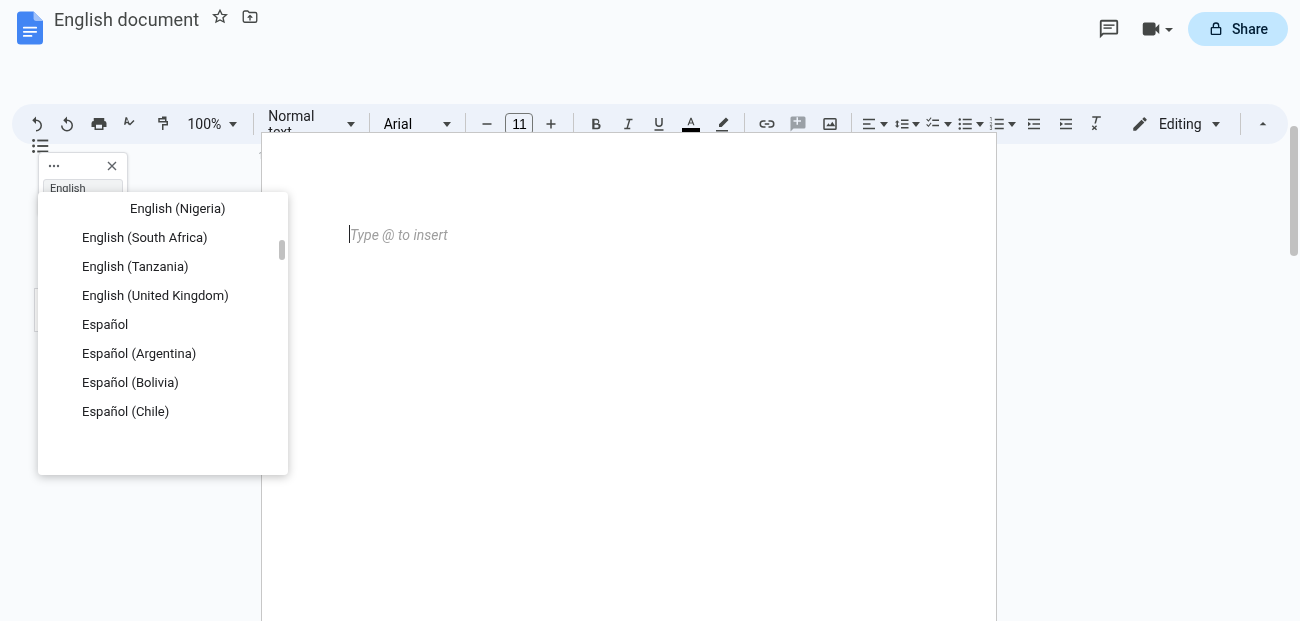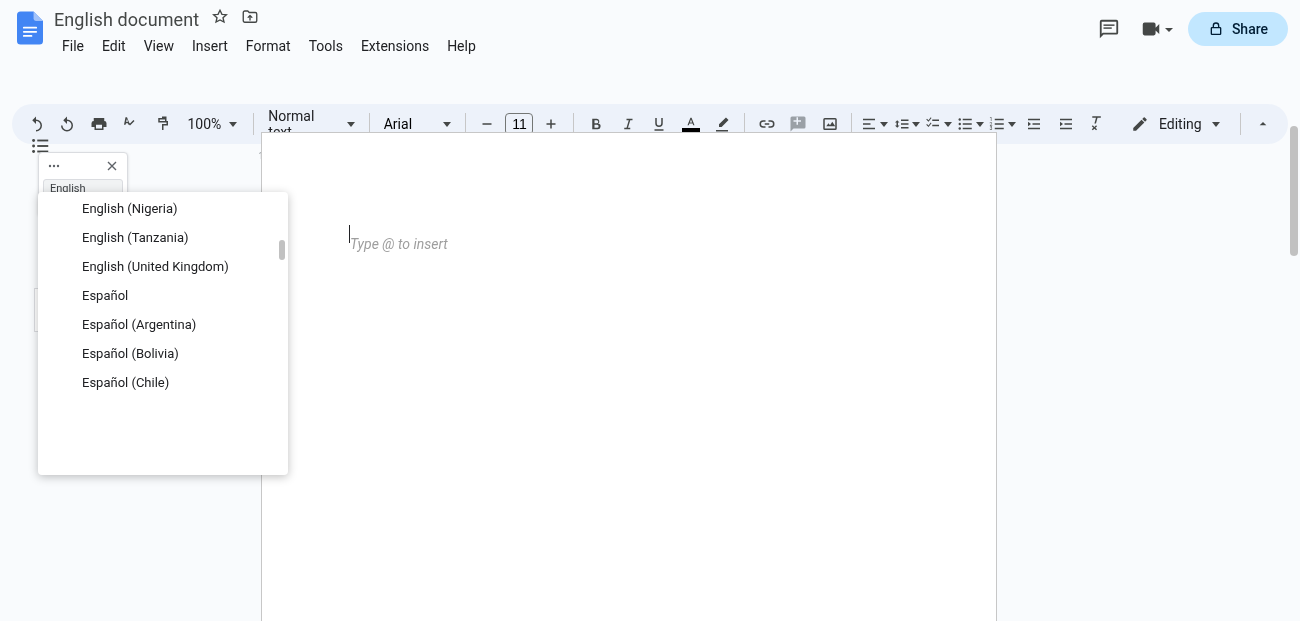--- a/index.html
+++ b/index.html
@@ -55,38 +55,38 @@
   .ruler .indent-hang { position:absolute; left:90px; top:0px; width:0; height:0; border-left:5px solid transparent; border-right:5px solid transparent; border-top:7px solid #4285f4; transform: translateX(-50%);}
   .ruler .indent-right { position:absolute; left:646px; top:7px; width:0; height:0; border-left:5px solid transparent; border-right:5px solid transparent; border-bottom:7px solid #4285f4; transform: translateX(-50%);}
 
   
   .outline-toggle { position:absolute; left:26px; top:132px; width:28px; height:28px; display:flex; align-items:center; justify-content:center; cursor:pointer; }
   .outline-toggle svg { width:22px; height:22px; fill:#444746; }
 
   
   .canvas { position:absolute; left:0; top:118px; right:0; bottom:0; overflow:hidden; }
   .page { position:absolute; left:261px; top:14px; width:736px; height:980px; background:#fff; border:1px solid #c7c7c7; }
-  .page .placeholder { position:absolute; left:88px; top:103px; font-size:14px; color:#9e9e9e; font-style:italic; }
+  .page .placeholder { position:absolute; left:88px; top:94px; font-size:14px; color:#9e9e9e; font-style:italic; }
   .page .text-cursor { position:absolute; left:87px; top:92px; width:1px; height:18px; background:#202124; }
 
   
   .voice-panel { position:absolute; left:38px; top:152px; width:90px; background:#fff; border:1px solid #dadce0; border-radius:4px; box-shadow:0 1px 3px rgba(0,0,0,0.15); z-index:30; }
   .voice-head { display:flex; align-items:center; justify-content:space-between; padding:3px 5px; }
   .voice-head .more svg, .voice-head .close svg { width:16px; height:16px; fill:#5f6368; }
   .voice-head .more, .voice-head .close { cursor:pointer; width:20px; height:20px; display:flex; align-items:center; justify-content:center; }
   .voice-lang-btn { margin:0 4px 4px 4px; display:flex; align-items:center; gap:4px; border:1px solid #dadce0; border-radius:3px; padding:2px 6px; font-size:11px; color:#3c4043; cursor:pointer; background:#f1f3f4; }
 
   
   .voice-crop { position:absolute; left:34px; top:288px; width:16px; height:44px; background:#fff; border-left:1px solid #dadce0; border-top:1px solid #dadce0; border-bottom:1px solid #dadce0; z-index:25; }
 
   
   .lang-menu { position:absolute; left:38px; top:192px; width:250px; height:283px; background:#fff; border-radius:4px; box-shadow:0 2px 10px rgba(0,0,0,0.25); z-index:40; overflow:hidden; }
   .lang-inner { height:100%; overflow-y:hidden; }
   .lang-item { display:flex; align-items:center; height:29px; padding:0 14px 0 44px; font-size:13px; color:#202124; cursor:pointer; position:relative; }
-  .lang-item:first-child { margin-top:2px; }
+  .lang-item:first-child { margin-top:2px;margin-left:48px; }
   .lang-item.selected { background:#eeeeee; }
   .lang-item .check { position:absolute; left:14px; width:16px; height:16px; }
   .lang-item .check svg { width:16px; height:16px; fill:#202124; }
   .lang-scrollbar { position:absolute; right:3px; top:48px; width:6px; height:20px; background:#c1c1c1; border-radius:3px; }
 
   
   .page-scroll { position:absolute; right:2px; top:8px; width:8px; height:130px; background:#c1c1c1; border-radius:4px; }
 
   .arrow-down { display:inline-block; width:0; height:0; border-left:4px solid transparent; border-right:4px solid transparent; border-top:5px solid #444746; }
 </style>
@@ -108,30 +108,20 @@
       <span class="doc-title">English document</span>
       <div class="title-icons">
         <span><svg viewBox="0 0 24 24" stroke-width="1.8">
               <path d="M12 3l2.6 5.4 5.9.5-4.5 4 1.3 5.8L12 15.9 6.7 18.7 8 12.9 3.5 8.9l5.9-.5L12 3z"></path>
             </svg></span>
         <span><svg viewBox="0 0 24 24" stroke-width="1.8">
               <path d="M3 6a2 2 0 0 1 2-2h4l2 2h8a2 2 0 0 1 2 2v9a2 2 0 0 1-2 2H5a2 2 0 0 1-2-2V6z"></path>
               <path d="M12 10v6m0-6l-2.5 2.5M12 10l2.5 2.5" stroke-linecap="round"></path>
             </svg></span>
       </div>
-    </div>
-    <div class="menu-row">
-      <span class="menu-item">File</span>
-      <span class="menu-item">Edit</span>
-      <span class="menu-item">View</span>
-      <span class="menu-item">Insert</span>
-      <span class="menu-item">Format</span>
-      <span class="menu-item">Tools</span>
-      <span class="menu-item">Extensions</span>
-      <span class="menu-item">Help</span>
     </div>
   </div>
   <div class="header-right">
     <div class="hdr-btn">
         <svg viewBox="0 0 24 24">
           <path d="M20 2H4a2 2 0 0 0-2 2v18l4-4h14a2 2 0 0 0 2-2V4a2 2 0 0 0-2-2zm0 14H5.2L4 17.2V4h16v12z"></path>
           <rect x="6" y="7" width="12" height="1.6"></rect>
           <rect x="6" y="10.2" width="9" height="1.6"></rect>
         </svg>
       </div>
@@ -388,20 +378,23 @@
   </div>
 </div>
 <div class="voice-crop"></div>
 
 <div class="lang-menu">
   <div class="lang-inner" id="lang-list">
       <div class="lang-item">
         <span>English (Nigeria)</span>
       </div>
       <div class="lang-item">
+        <span>English (South Africa)</span>
+      </div>
+      <div class="lang-item">
         <span>English (Tanzania)</span>
       </div>
       <div class="lang-item">
         <span>English (United Kingdom)</span>
       </div>
       <div class="lang-item">
         <span>Español</span>
       </div>
       <div class="lang-item">
         <span>Español (Argentina)</span>

